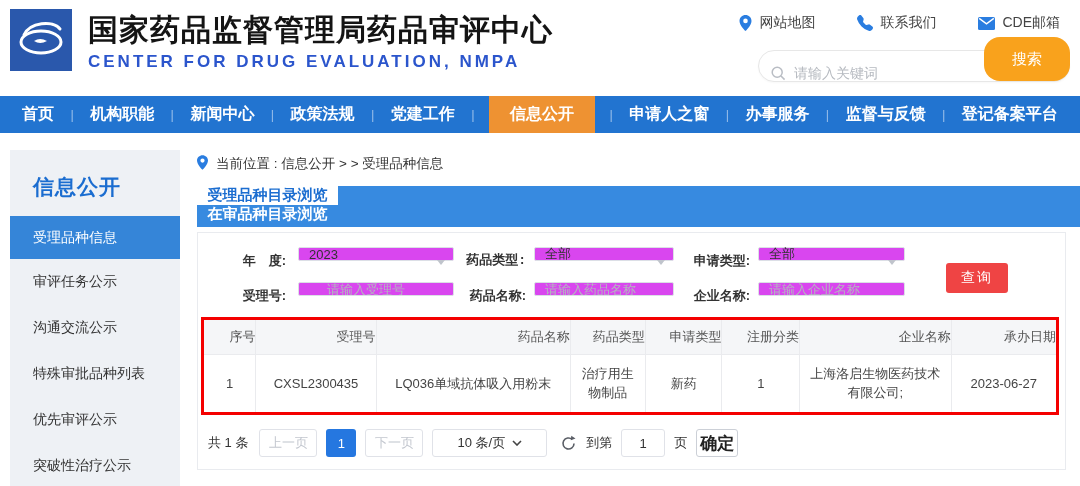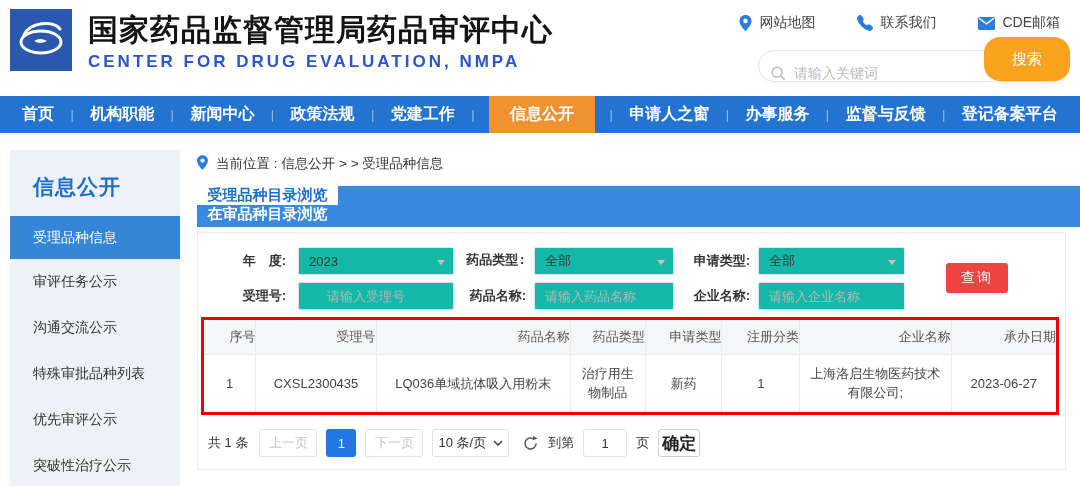--- a/index.html
+++ b/index.html
@@ -46,21 +46,21 @@
                 font-size:13.5px; color:#333; }
   .tabbar { position:absolute; left:197px; top:186px; width:883px; height:41px; background:#378ae0; display:flex;flex-direction:column; }
   .tab { width:141px; display:flex; align-items:center; justify-content:center; font-size:15px; font-weight:bold;
          color:#fff; cursor:pointer; }
   .tab.active { background:#fff; color:#1b6dd0; }
 
   .card { position:absolute; left:197px; top:232px; width:869px; height:238px; background:#fff; border:1px solid #e9ebef; }
 
   
   .f-label { position:absolute; text-align:right; font-size:13px; font-weight:bold; color:#333; line-height:28px; }
-  .f-field { position:absolute; height:28px; border:1px solid #dcdfe6; border-radius:2px; background:#14b8a6; }
+  .f-field { position:absolute; height:14px; border:1px solid #dcdfe6; border-radius:2px; background:#d946ef; }
   .f-select { display:flex; align-items:center; padding:0 22px 0 10px; font-size:13px; color:#333; cursor:pointer; }
   .f-select .caret { position:absolute; right:8px; top:12px; width:0; height:0;
                      border-left:4.5px solid transparent; border-right:4.5px solid transparent; border-top:5px solid #c0c4cc; }
   .f-input { padding:0 10px; font-size:13px; color:#333; outline:none; font-family:"Liberation Sans", sans-serif; }
   .f-input::placeholder { color:#b3b7be; }
   .query-btn { position:absolute; left:748px; top:30px; width:62px; height:30px; border:none; border-radius:3px;
                background:#ef4444; color:#fff; font-size:14px; letter-spacing:2px; cursor:pointer;
                font-family:"Liberation Sans", sans-serif; }
 
   
@@ -73,21 +73,21 @@
   th { border-top:none;text-align:right; }
   td { border-bottom:none; }
 
   
   .pager { position:absolute; left:10px; top:196px; display:flex; align-items:center; gap:9px; font-size:13px; color:#333; }
   .pg-total { margin-right:2px; }
   .pg-btn { min-width:58px; height:28px; border:1px solid #e0e2e8; border-radius:3px; background:#fff; color:#c3c7cf;
             font-size:13px; display:flex; align-items:center; justify-content:center; cursor:default; }
   .pg-cur { width:30px; height:28px; border-radius:3px; background:#2577e0; color:#fff; font-size:13px;
             display:flex; align-items:center; justify-content:center; cursor:pointer; }
-  .pg-size { height:28px; border:1px solid #e0e2e8; border-radius:3px; background:#fff; padding:0 5px;
+  .pg-size { height:28px; border:1px solid #e0e2e8; border-radius:3px; background:#fff; padding:0 24px;
              display:flex; align-items:center; gap:7px; color:#333; font-size:13px; cursor:pointer; }
   .pg-refresh { margin-left:4px; display:flex; cursor:pointer; }
   .pg-jump-input { width:44px; height:28px; border:1px solid #e0e2e8; border-radius:3px; text-align:center;
                    font-size:13px; color:#333; outline:none; font-family:"Liberation Sans", sans-serif; }
   .pg-ok { width:42px; height:28px; border:1px solid #ccd0d7; border-radius:3px; background:#fff; color:#222;
            font-size:17px; font-weight:bold; cursor:pointer; font-family:"Liberation Sans", sans-serif; }
 </style>
 </head>
 <body>
 

